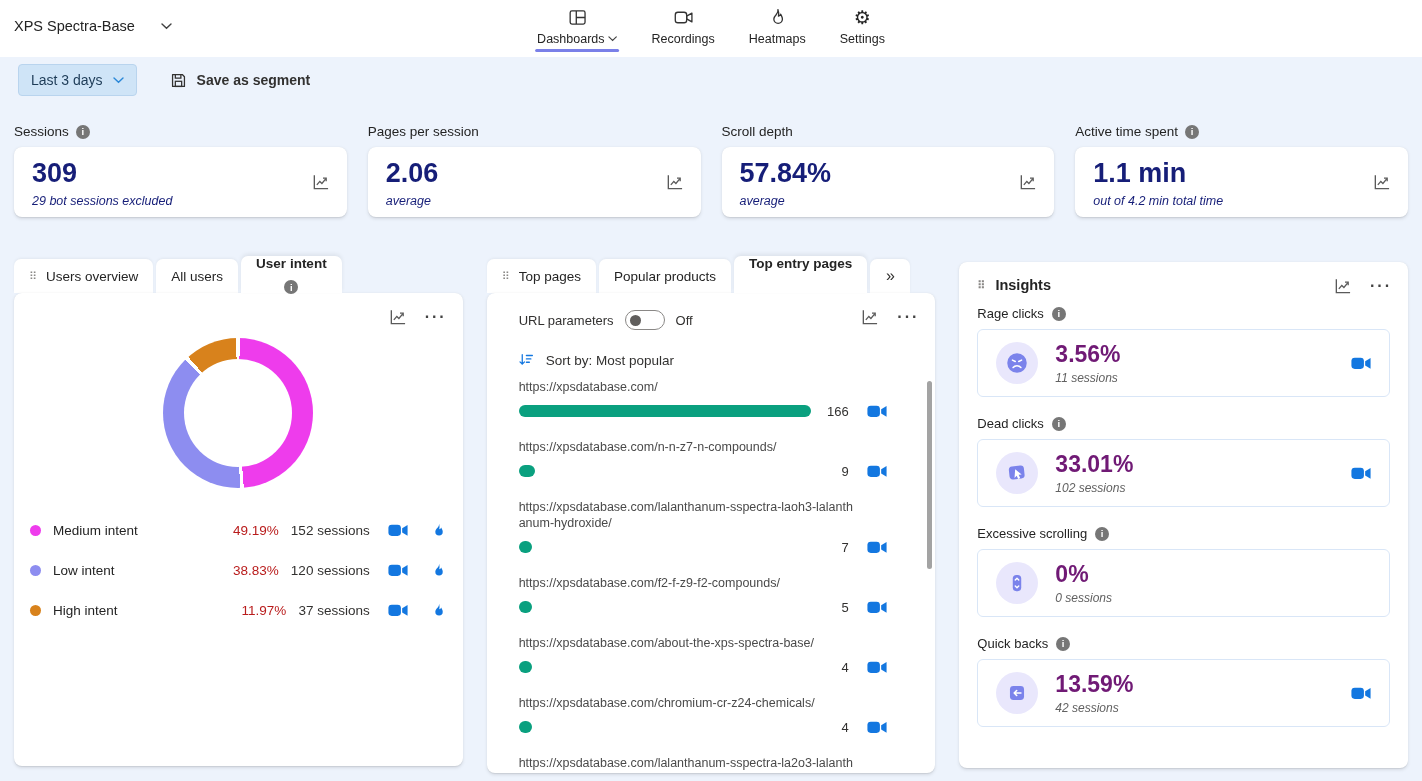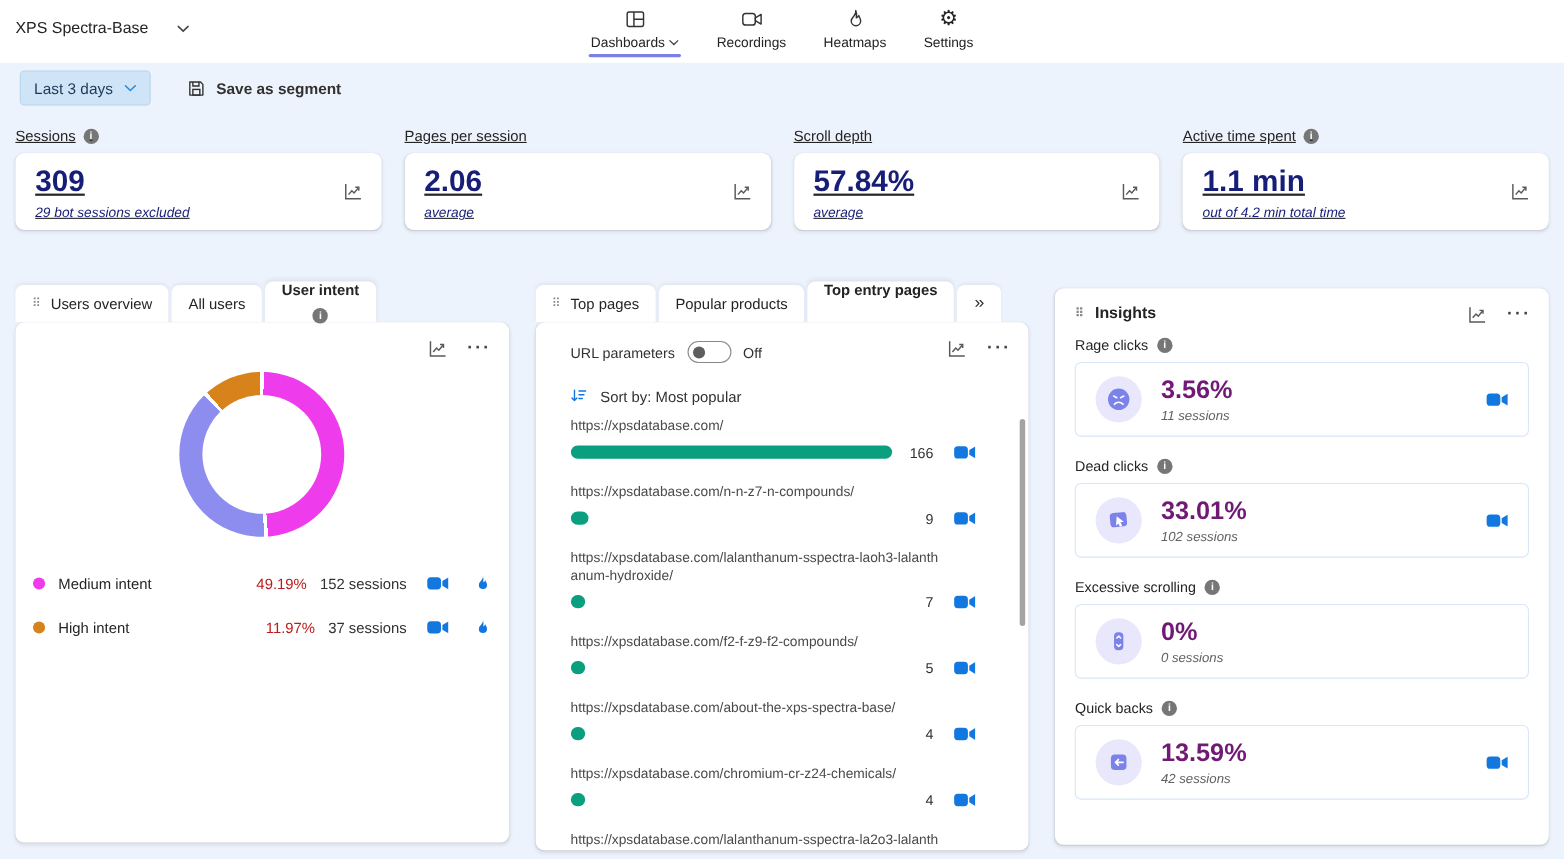--- a/index.html
+++ b/index.html
@@ -20,21 +20,21 @@
   .nav-lbl{display:flex;align-items:center;gap:4px;white-space:nowrap;}
   .nav-underline{position:absolute;bottom:0;left:0;right:0;height:3px;border-radius:2px;background:#7a80e8;}
   .gear-glyph{font-size:19px;line-height:21px;height:21px;}
   
   .filterbar{position:absolute;top:57px;left:0;right:0;height:46px;display:flex;align-items:center;padding-left:18px;box-sizing:border-box;}
   .date-btn{height:30px;background:#cfe4f7;border:1px solid #b9d4ee;border-radius:4px;display:flex;align-items:center;gap:10px;padding:0 12px;font-size:14px;color:#1d3b57;cursor:pointer;}
   .date-btn .chev{stroke:#2b88d8;}
   .save-seg{display:flex;align-items:center;gap:9px;margin-left:32px;font-size:14px;font-weight:700;color:#323130;cursor:pointer;}
   .save-ic{width:19px;height:19px;color:#323130;}
   
-  .metrics{position:absolute;top:116px;left:14px;right:14px;display:grid;grid-template-columns:repeat(4,1fr);gap:21px;text-decoration:underline;}
+  .metrics{position:absolute;top:124px;left:14px;right:14px;display:grid;grid-template-columns:repeat(4,1fr);gap:21px;}
   .mlabel{display:flex;align-items:center;gap:7px;font-size:13.5px;margin-bottom:8px;}
   .info-i{width:14px;height:14px;border-radius:50%;background:#767676;color:#fff;font-size:9.5px;font-weight:700;display:inline-flex;align-items:center;justify-content:center;flex:none;}
   .mcard{background:#fff;border-radius:8px;box-shadow:0 1.6px 3.6px rgba(0,0,0,.1),0 .3px .9px rgba(0,0,0,.07);height:70px;position:relative;padding:11px 18px;box-sizing:border-box;}
   .mvalue{font-size:27px;font-weight:700;color:#161e78;}
   .msub{font-size:12.5px;font-style:italic;color:#161e78;margin-top:5px;}
   .trends{width:20px;height:20px;color:#5a5a5a;cursor:pointer;}
   .mcard .trends{position:absolute;right:16px;top:25px;}
   
   .panels{position:absolute;top:256px;left:14px;right:14px;display:flex;gap:24px;align-items:flex-start;}
   .panel{flex:1;min-width:0;}
@@ -291,20 +291,32 @@
           <span class="lpct">49.19%</span>
           <span class="lsess">152 sessions</span>
           <svg class="cam">
               <use href="#i-cam"></use>
             </svg>
           <svg class="flame">
               <use href="#i-flame-fill"></use>
             </svg>
         </div>
         <div class="lrow">
+          <span class="ldot" style="background: rgb(141, 141, 240);"></span>
+          <span class="llabel">Low intent</span>
+          <span class="lpct">38.83%</span>
+          <span class="lsess">120 sessions</span>
+          <svg class="cam">
+              <use href="#i-cam"></use>
+            </svg>
+          <svg class="flame">
+              <use href="#i-flame-fill"></use>
+            </svg>
+        </div>
+        <div class="lrow">
           <span class="ldot" style="background: rgb(216, 130, 28);"></span>
           <span class="llabel">High intent</span>
           <span class="lpct">11.97%</span>
           <span class="lsess">37 sessions</span>
           <svg class="cam">
               <use href="#i-cam"></use>
             </svg>
           <svg class="flame">
               <use href="#i-flame-fill"></use>
             </svg>

